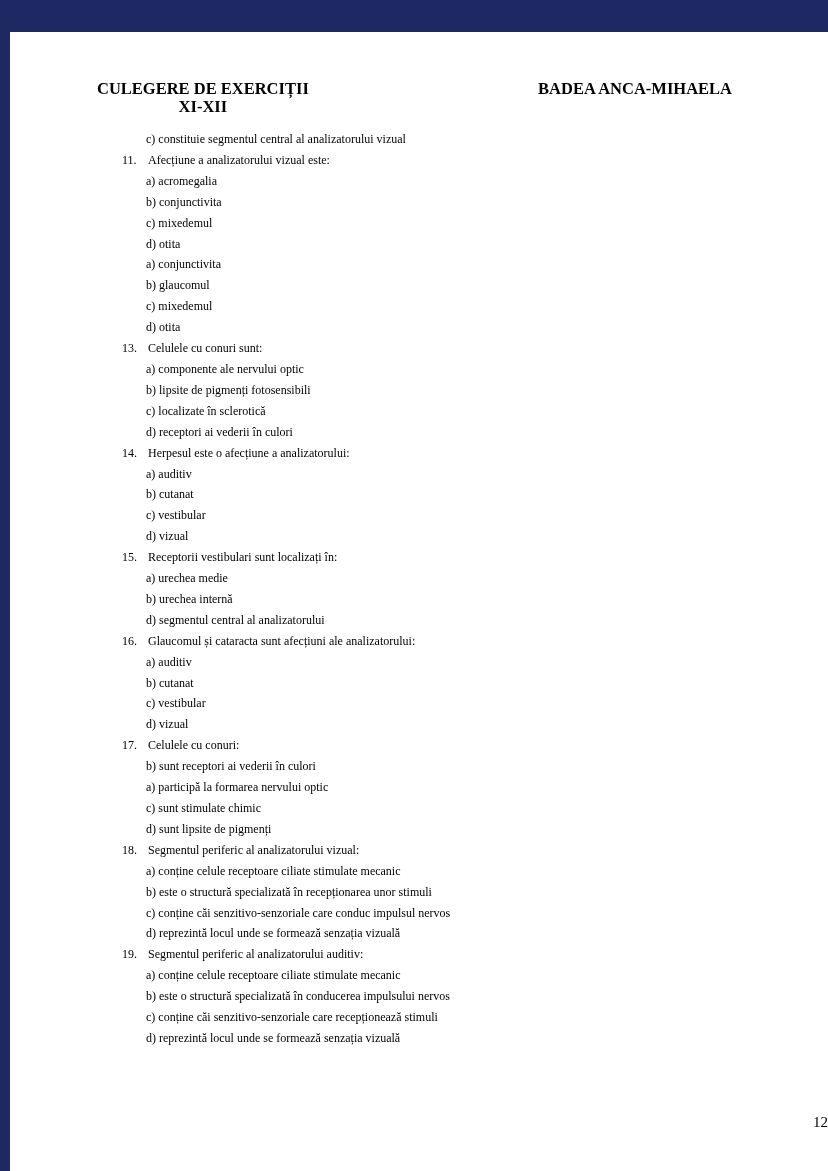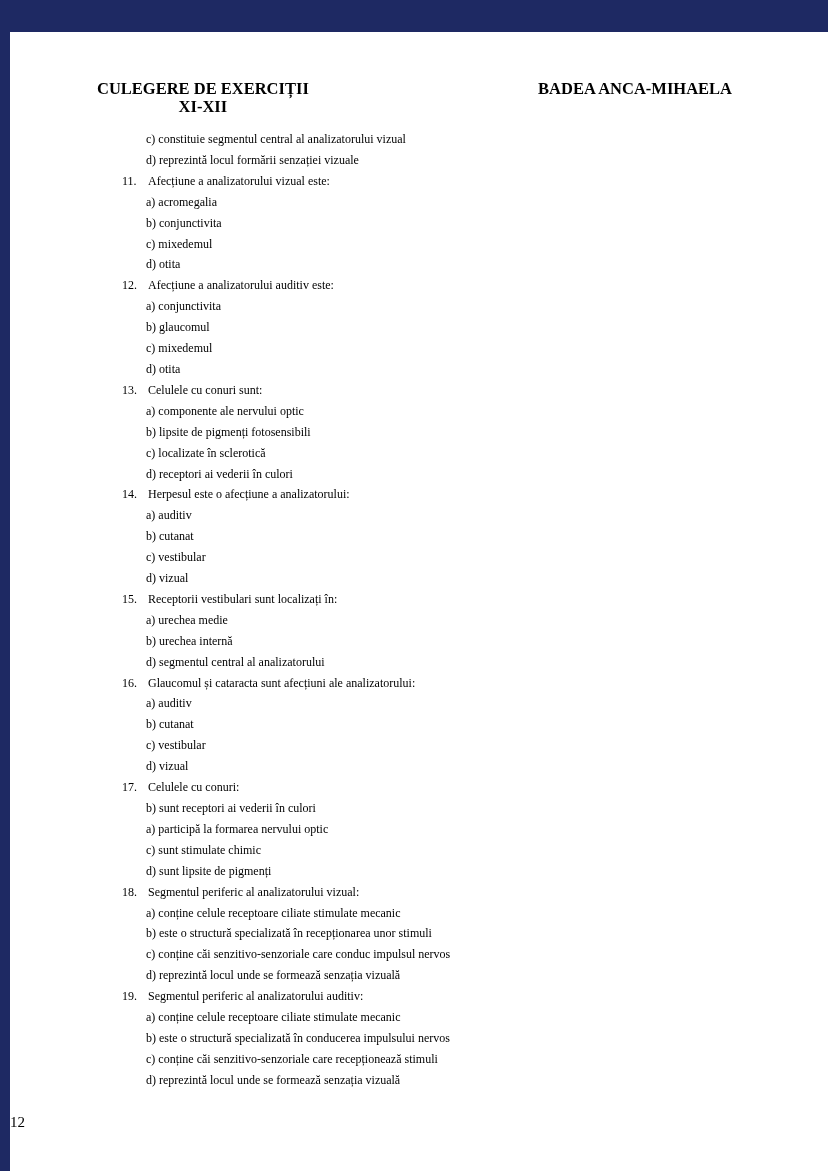--- a/index.html
+++ b/index.html
@@ -45,47 +45,45 @@
     line-height: 20.9px;
     white-space: nowrap;
   }
   .opt { padding-left: 24px; }
   .stem .qnum { display: inline-block; min-width: 26px; }
   .footer {
     position: absolute;
     top: 1080px;
     left: 0;
     width: 100%;
-    text-align: left;
+    text-align: right;
     font-size: 15px;
     line-height: 20px;
   }
 </style>
 </head>
 <body>
 
 <div class="page">
 
   <div class="header">
     <div class="header-left">
       <div>CULEGERE DE EXERCIȚII</div>
       <div>XI-XII</div>
     </div>
     <div class="header-right">BADEA ANCA-MIHAELA</div>
   </div>
 
   <div class="content">
       <div class="line opt">c) constituie segmentul central al analizatorului vizual</div>
-      <div class="line opt">d) reprezintă locul formării senzației vizuale</div>
       <div class="line stem"><span class="qnum">11.</span><span>Afecțiune a analizatorului vizual este:</span></div>
       <div class="line opt">a) acromegalia</div>
       <div class="line opt">b) conjunctivita</div>
       <div class="line opt">c) mixedemul</div>
       <div class="line opt">d) otita</div>
-      <div class="line stem"><span class="qnum">12.</span><span>Afecțiune a analizatorului auditiv este:</span></div>
       <div class="line opt">a) conjunctivita</div>
       <div class="line opt">b) glaucomul</div>
       <div class="line opt">c) mixedemul</div>
       <div class="line opt">d) otita</div>
       <div class="line stem"><span class="qnum">13.</span><span>Celulele cu conuri sunt:</span></div>
       <div class="line opt">a) componente ale nervului optic</div>
       <div class="line opt">b) lipsite de pigmenți fotosensibili</div>
       <div class="line opt">c) localizate în sclerotică</div>
       <div class="line opt">d) receptori ai vederii în culori</div>
       <div class="line stem"><span class="qnum">14.</span><span>Herpesul este o afecțiune a analizatorului:</span></div>

